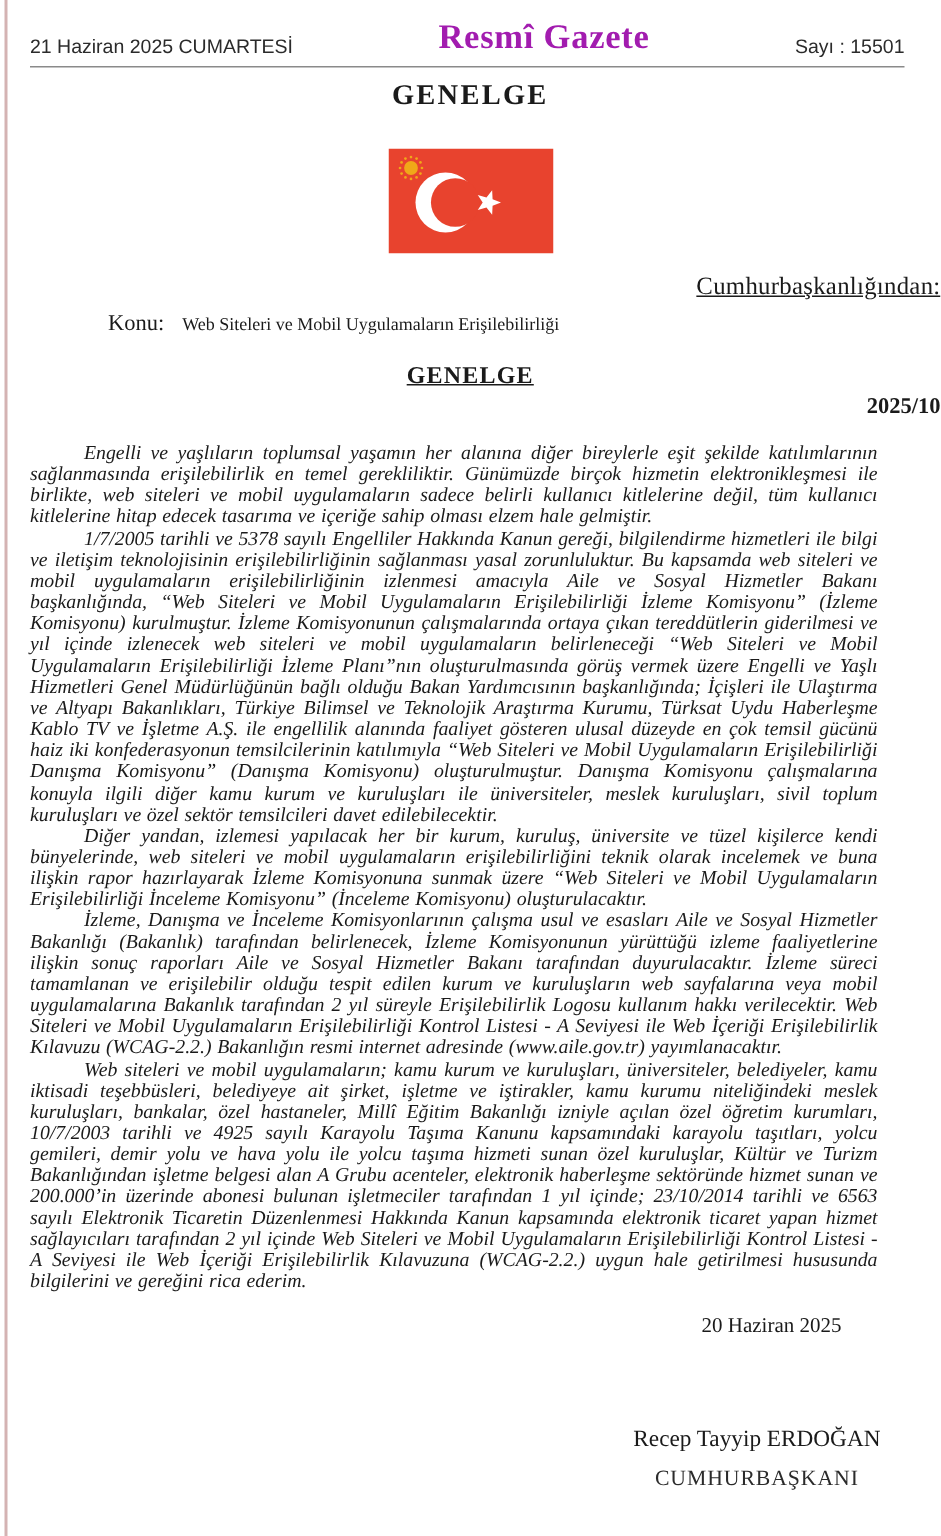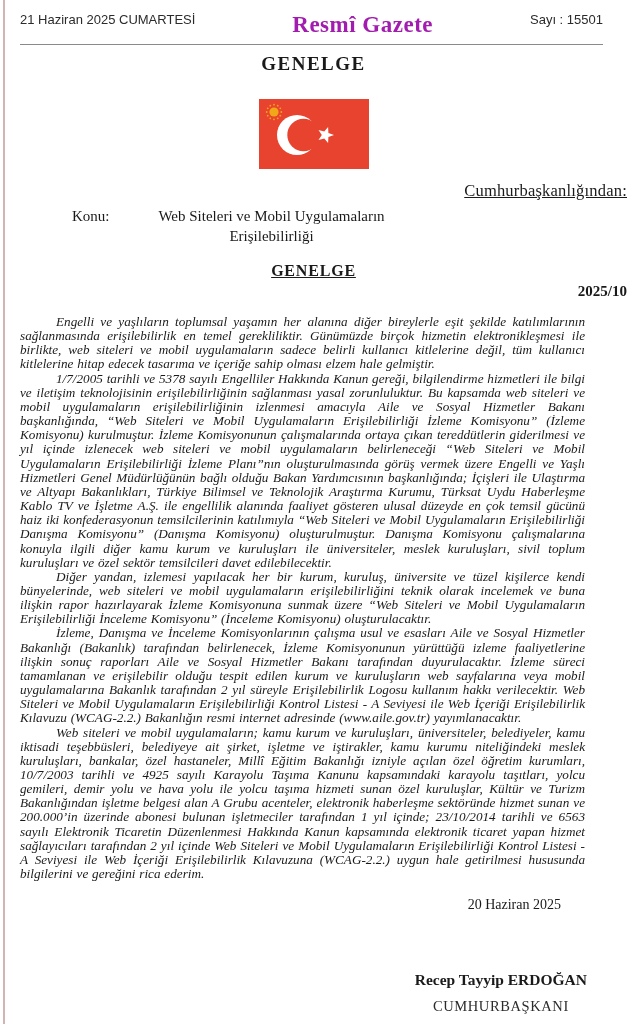--- a/index.html
+++ b/index.html
@@ -10,21 +10,21 @@
     color: #1a1a1a;
     position: relative;
     overflow: hidden;
   }
   .left-edge-line {
     position: absolute; left: 3px; top: 0; bottom: 0;
     width: 2px; background: #d4b3b3;
   }
   
   .gz-header {
-    display: flex; align-items: flex-start; justify-content: space-between;
+    display: flex; align-items: flex-end; justify-content: space-between;
     margin: 12px 24px 0 20px;
   }
   .gz-date, .gz-issue {
     font-family: "Liberation Sans", sans-serif;
     font-size: 13px; color: #2b2b2b;
   }
   .gz-title {
     font-family: "Liberation Serif", serif;
     font-weight: bold; font-size: 23px; color: #a21caf;
     letter-spacing: 0.5px;
@@ -42,41 +42,41 @@
   .flag-wrap { display: flex; justify-content: center; margin-top: 24px; }
   
   .from-line {
     margin: 12px 0 0 70px;
     font-size: 16.5px; text-decoration: underline;
     letter-spacing: 0.2px;
     text-align: right;
   }
   .subject-row { display: flex; margin: 5px 0 0 72px; }
   .subject-label { font-weight: normal; font-size: 15px; line-height: 20px; }
-  .subject-text { font-size: 15px; line-height: 20px; margin-left: 26px; width: 272px; text-align: center; }
+  .subject-text { font-size: 12px; line-height: 20px; margin-left: 12px; width: 272px; }
   
   .circ-heading {
     text-align: center; font-weight: bold; font-size: 16px;
     text-decoration: underline; letter-spacing: 0.8px; margin-top: 16px;
   }
   .circ-number { text-align: right; font-weight: bold; font-size: 15px; margin-top: 3px; }
   
   .body-text { margin: 15px 42px 0 20px; }
   .body-text p {
     margin: 0; text-align: justify; text-indent: 36px;
     font-size: 13.2px; line-height: 14.15px;
     word-spacing: 0.5px;
     font-style: italic;
   }
   .sign-date { text-align: right; font-size: 14px; margin: 16px 66px 0 20px; }
   
   .signature {
     margin: 58px 40px 0 auto; width: fit-content; text-align: center;
   }
-  .signer-name { font-weight: bold; font-size: 15.5px; }
+  .signer-name { font-weight: normal; font-size: 15.5px; }
   .signer-title { font-size: 14.5px; margin-top: 9px; letter-spacing: 0.6px; color: #2b2b2b; }
 </style>
 </head>
 <body>
 
 <div class="left-edge-line"></div>
 
 <div class="gz-header">
   <span class="gz-date">21 Haziran 2025 CUMARTESİ</span>
   <span class="gz-title">Resmî Gazete</span>

